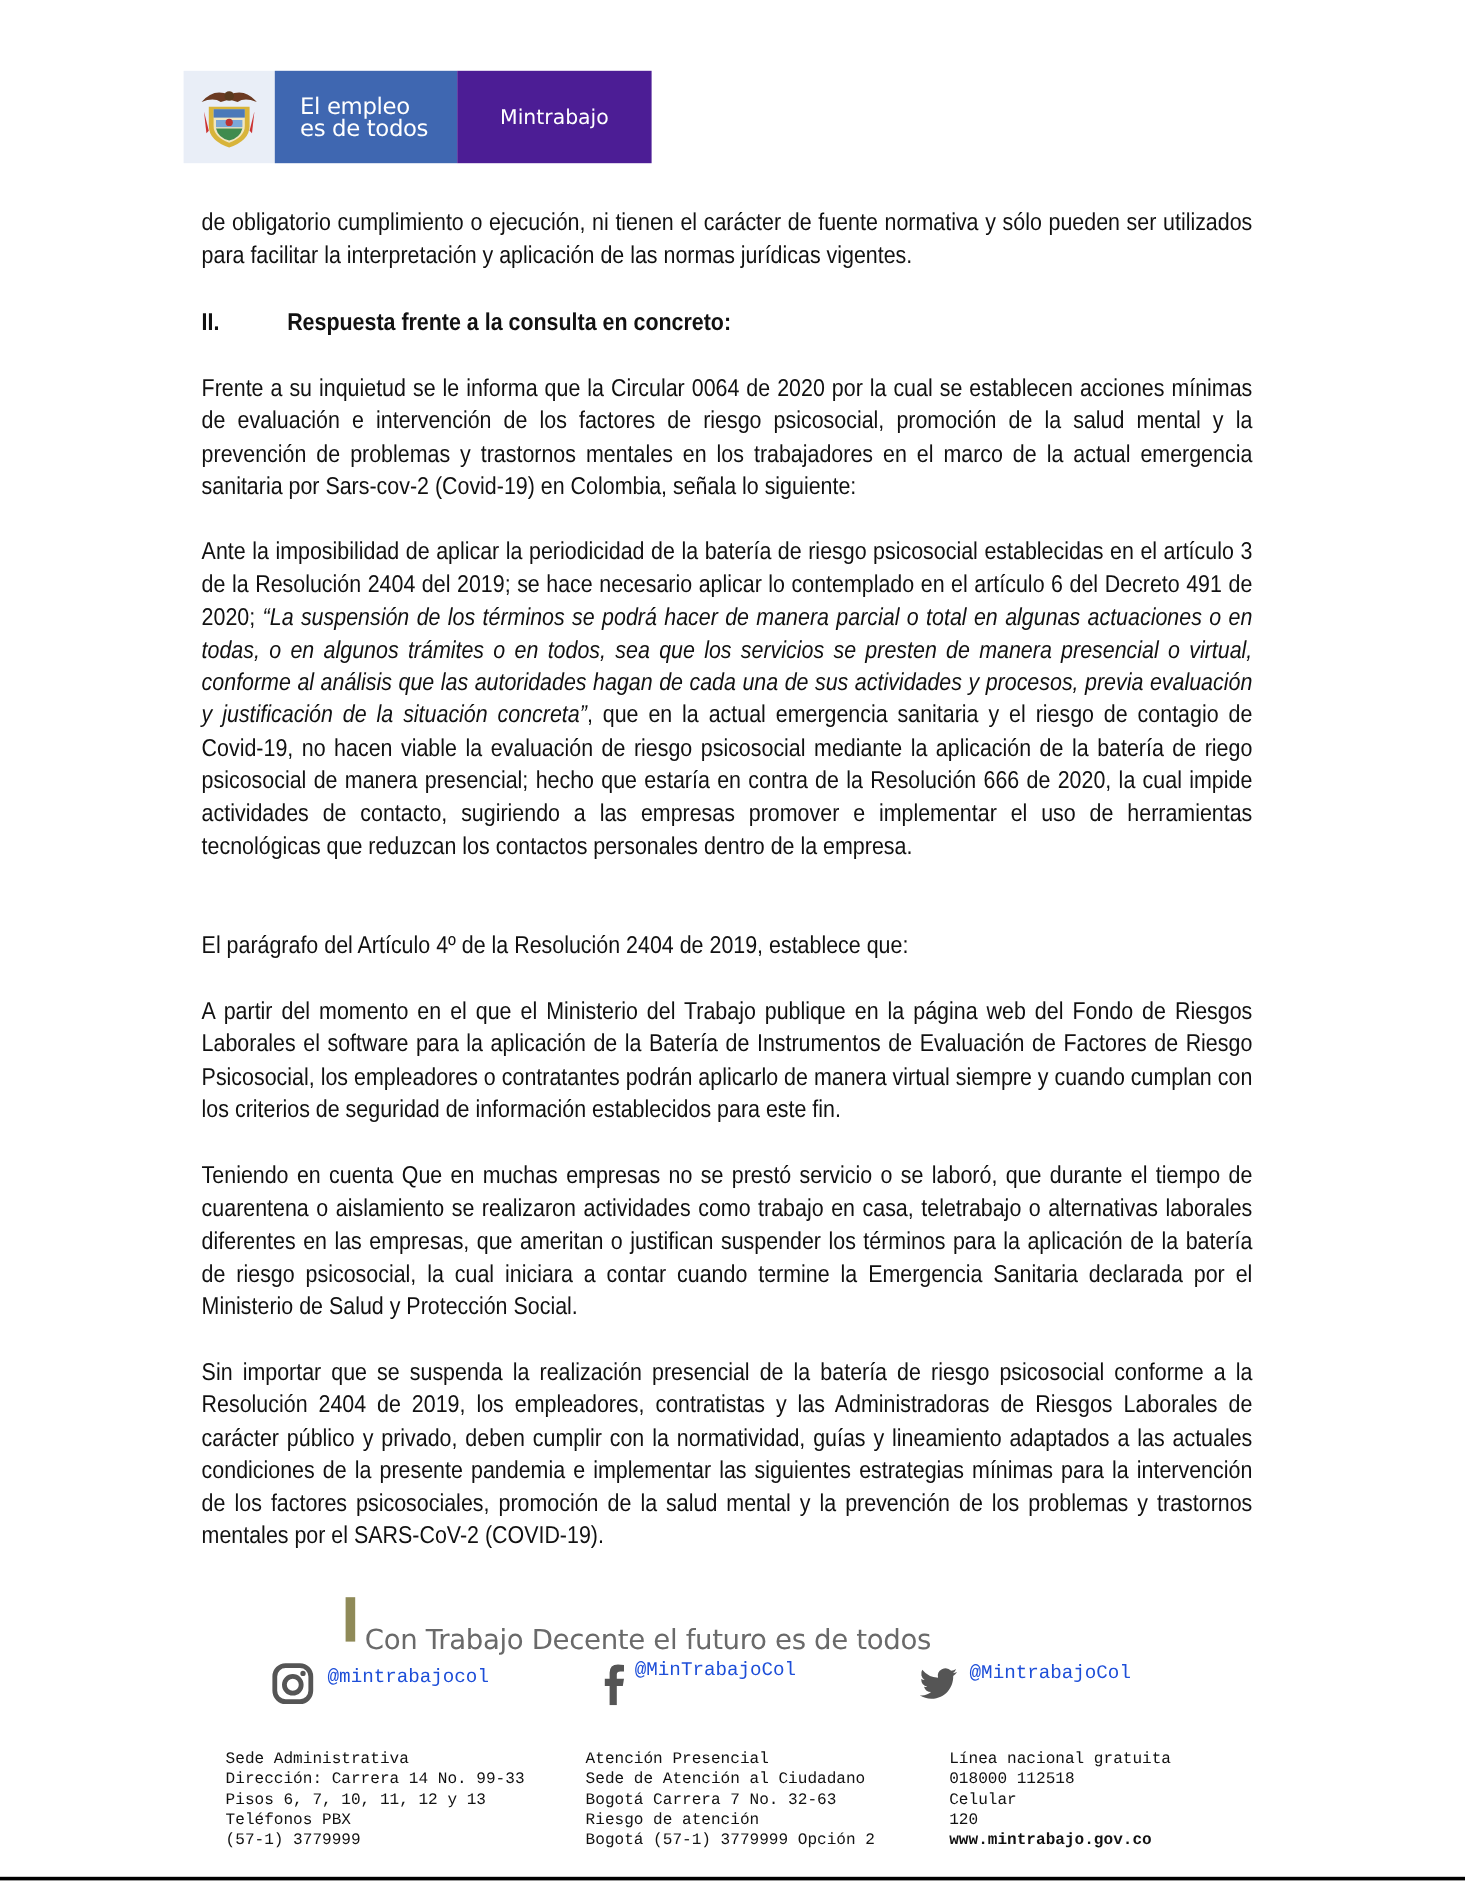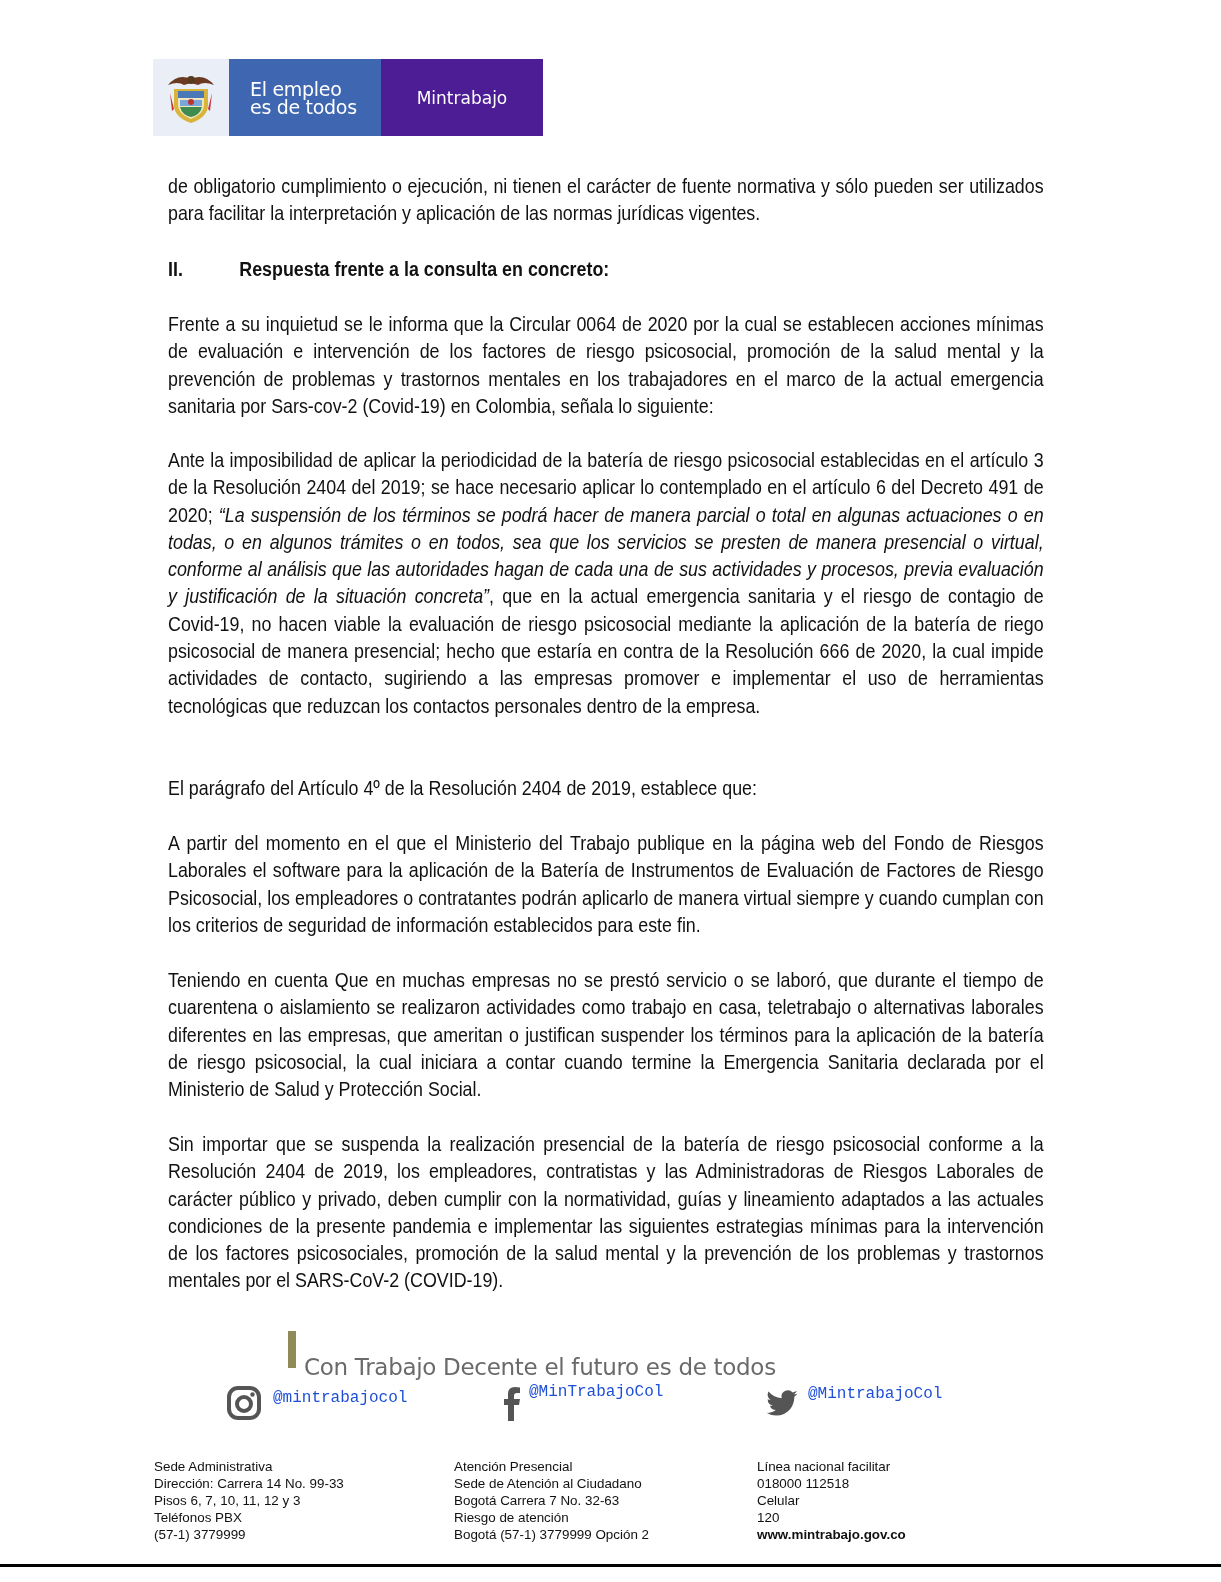--- a/index.html
+++ b/index.html
@@ -22,21 +22,21 @@
     
     .slogan { position: absolute; left: 288px; top: 1331px; height: 36px; display: flex; align-items: center; }
     .slogan .bar { width: 8px; height: 37px; background: #8f8a58; margin-right: 8px; }
     .slogan .txt { font-family: "DejaVu Sans", sans-serif; font-size: 23px; color: #6a6a6a; letter-spacing: -0.3px; padding-top: 8px; margin-top: 28px; }
 
     
     .social { position: absolute; top: 1385px; display: flex; align-items: flex-start; font-family: "Liberation Mono", monospace; font-size: 16px; color: #1d4ed8; }
     .social svg { display: block; }
 
     
-    .info { position: absolute; top: 1458px; font-family: Liberation Sans, sans-serif; font-size: 13.4px; line-height: 17px; color: #111; }
+    .info { position: absolute; top: 1458px; font-family: Liberation Mono, monospace; font-size: 13.4px; line-height: 17px; color: #111; margin-left: 34px; }
     .info div { white-space: nowrap; }
     .info .bold { font-weight: bold; }
 
     .bottom-rule { position: absolute; left: 0; top: 1564px; width: 1221px; height: 3px; background: #000; }
   </style>
 </head>
 <body>
 
 <div class="page">
 
@@ -129,35 +129,35 @@
       <svg width="34" height="30" viewBox="0 0 24 20" style="margin-top:4px;">
         <path d="M23 2.5c-.8.4-1.7.6-2.6.7.9-.6 1.6-1.4 2-2.5-.9.5-1.9.9-2.9 1.1A4.5 4.5 0 0 0 11.8 5.9 12.8 12.8 0 0 1 2.5 1.2a4.5 4.5 0 0 0 1.4 6 4.4 4.4 0 0 1-2-.6v.1a4.5 4.5 0 0 0 3.6 4.4 4.5 4.5 0 0 1-2 .1 4.5 4.5 0 0 0 4.2 3.1A9 9 0 0 1 1 16.2 12.7 12.7 0 0 0 7.9 18.2c8.3 0 12.8-6.9 12.8-12.8v-.6c.9-.6 1.6-1.4 2.3-2.3z" fill="#555"></path>
       </svg>
     </span>
     <span style="margin-left:9px; margin-top:0px;">@MintrabajoCol</span>
   </div>
 
   <div class="info" style="left:154px;">
     <div>Sede Administrativa</div>
     <div>Dirección: Carrera 14 No. 99-33</div>
-    <div>Pisos 6, 7, 10, 11, 12 y 3</div>
+    <div>Pisos 6, 7, 10, 11, 12 y 13</div>
     <div>Teléfonos PBX</div>
     <div>(57-1) 3779999</div>
   </div>
 
   <div class="info" style="left:454px;">
     <div>Atención Presencial</div>
     <div>Sede de Atención al Ciudadano</div>
     <div>Bogotá Carrera 7 No. 32-63</div>
     <div>Riesgo de atención</div>
     <div>Bogotá (57-1) 3779999 Opción 2</div>
   </div>
 
   <div class="info" style="left:757px;">
-    <div>Línea nacional facilitar</div>
+    <div>Línea nacional gratuita</div>
     <div>018000 112518</div>
     <div>Celular</div>
     <div>120</div>
     <div class="bold">www.mintrabajo.gov.co</div>
   </div>
 
   <div class="bottom-rule"></div>
 </div>
 
 </body></html>

